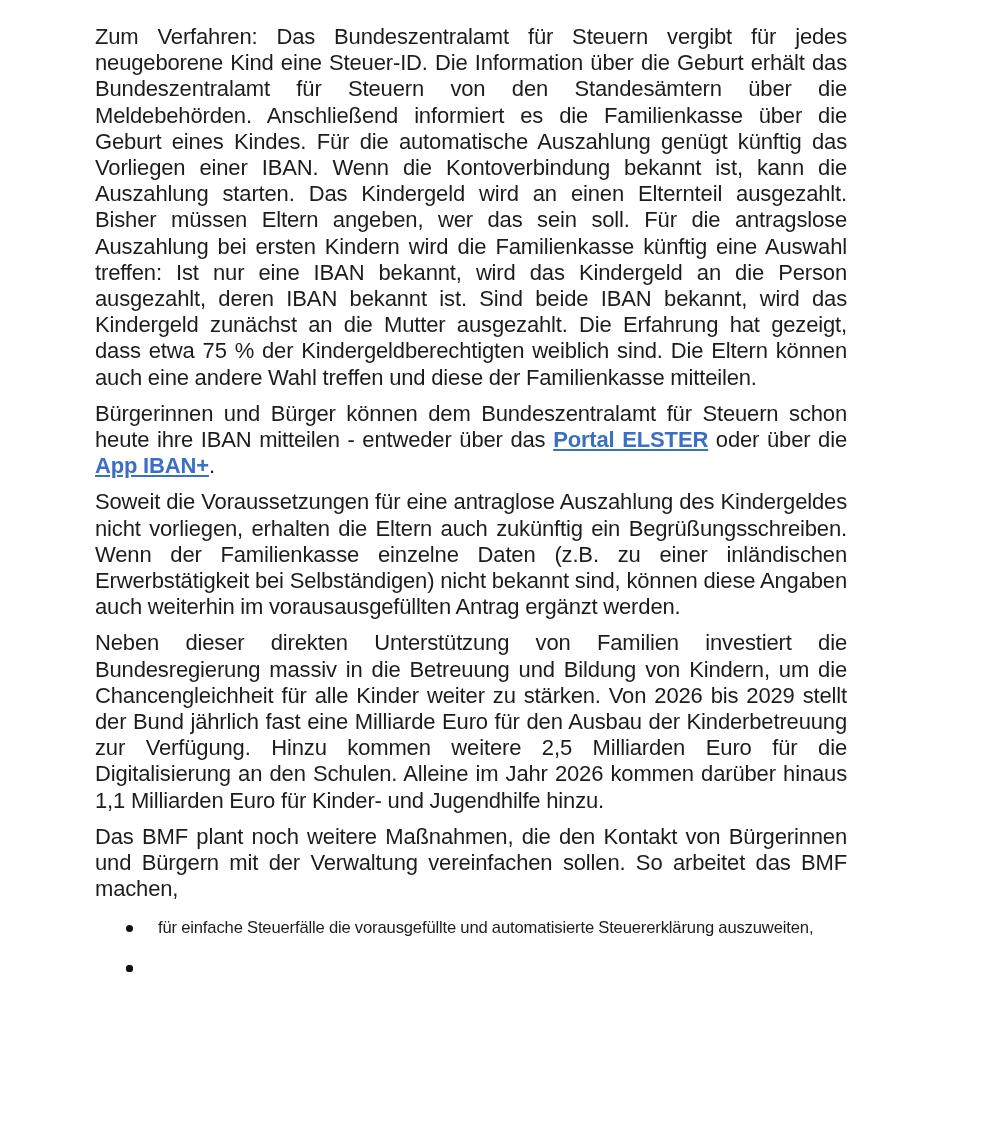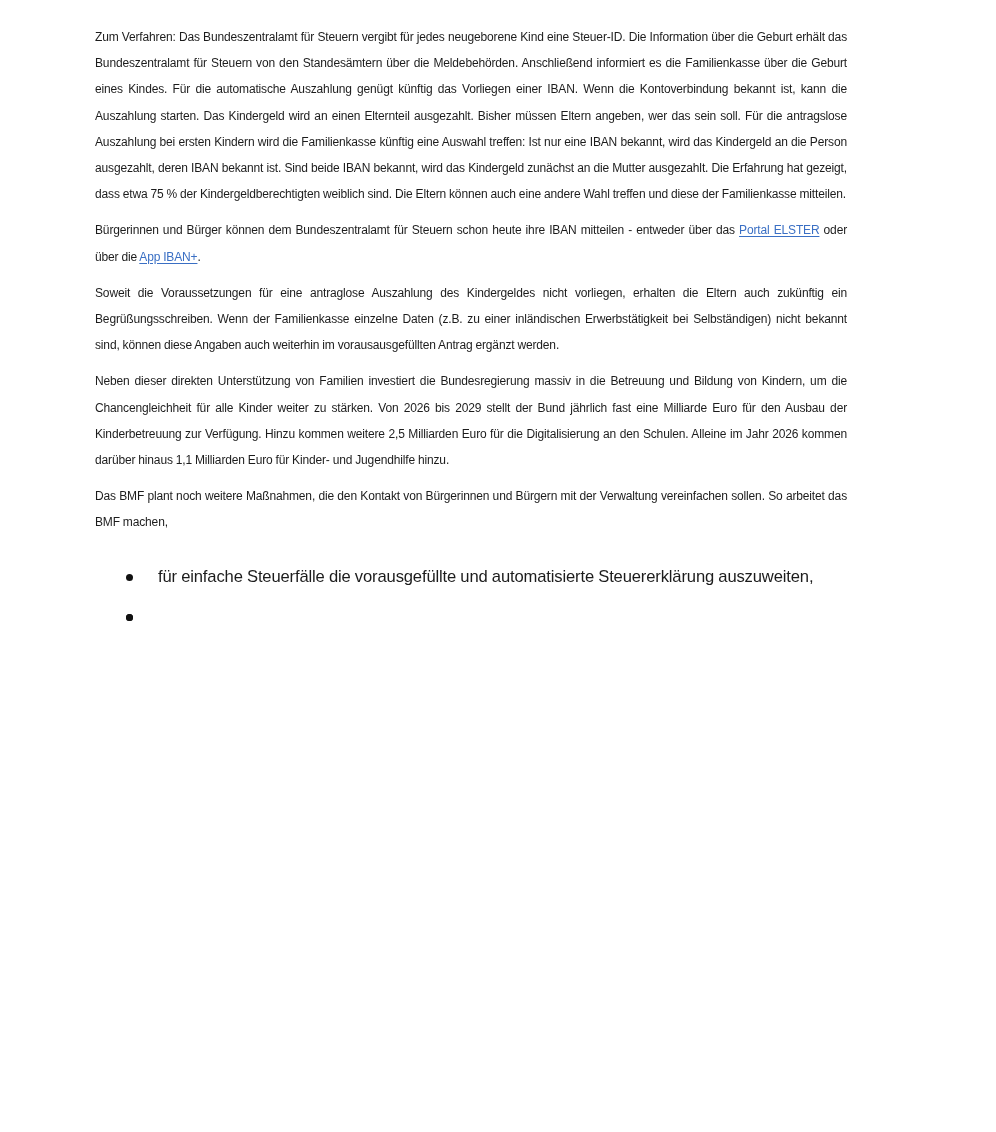--- a/index.html
+++ b/index.html
@@ -16,35 +16,36 @@
       color: #1c1c1c;
     }
     .page {
       position: absolute;
       left: 95px;
       top: 24px;
       width: 752px;
     }
     .para {
       margin: 0 0 10px 0;
-      font-size: 12px;
+      font-size: 22px;
       line-height: 26.2px;
       text-align: justify;
       letter-spacing: -0.15px;
       word-spacing: -0.2px;
     }
     .link {
       color: #3a6fc4;
       text-decoration: underline;
       text-underline-offset: 2px;
       cursor: pointer;
+      font-weight: bold;
     }
     .bullets {
       list-style: none;
-      margin: 28px 0 0 0;
+      margin: 12px 0 0 0;
       padding: 0;
     }
     .bullet-item {
       position: relative;
       padding-left: 63px;
       margin-bottom: 14px;
       font-size: 16.6px;
       line-height: 26.2px;
       text-align: justify;
       letter-spacing: -0.15px;

